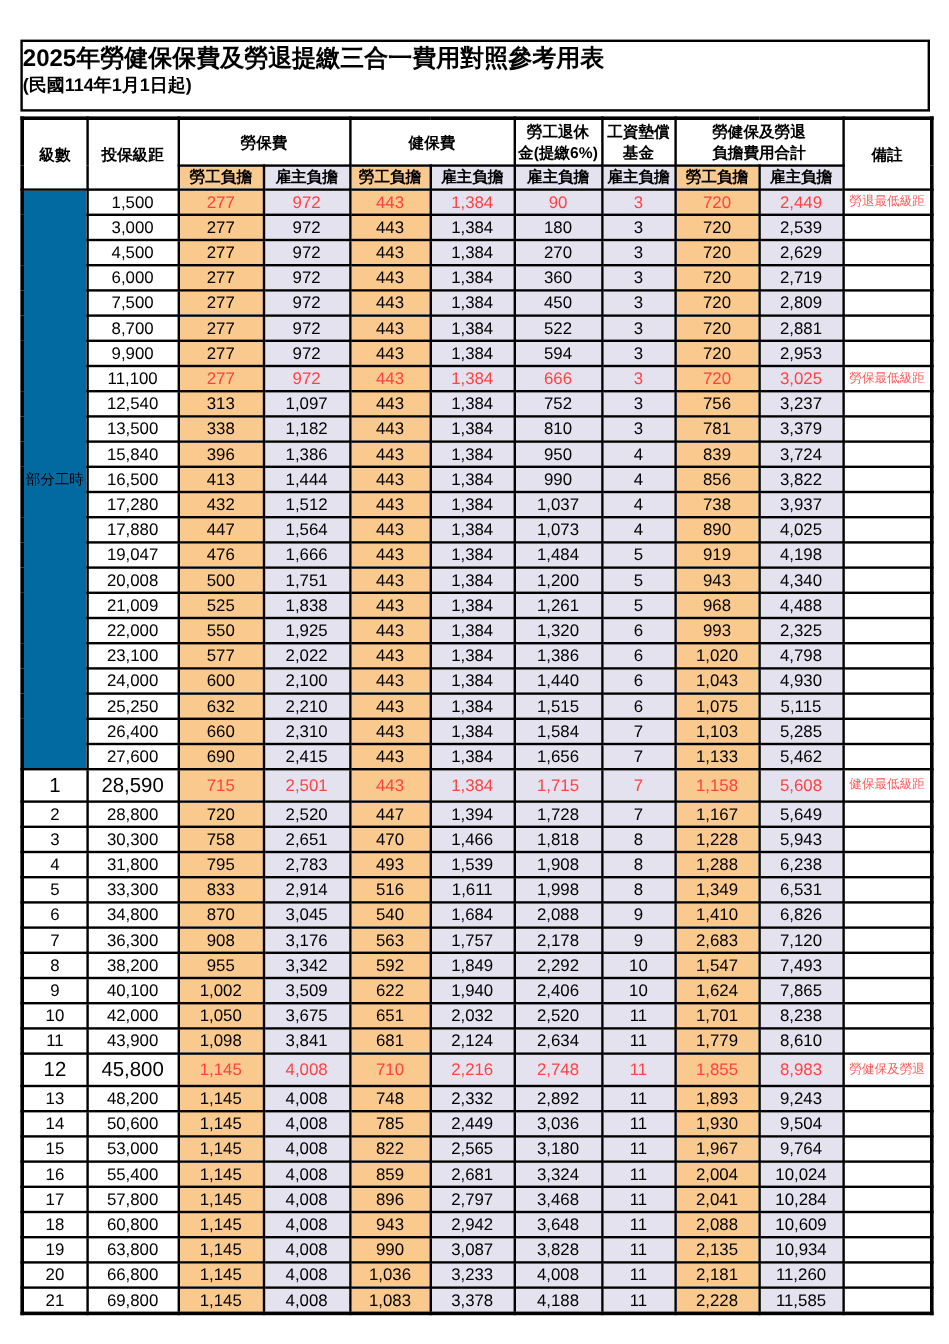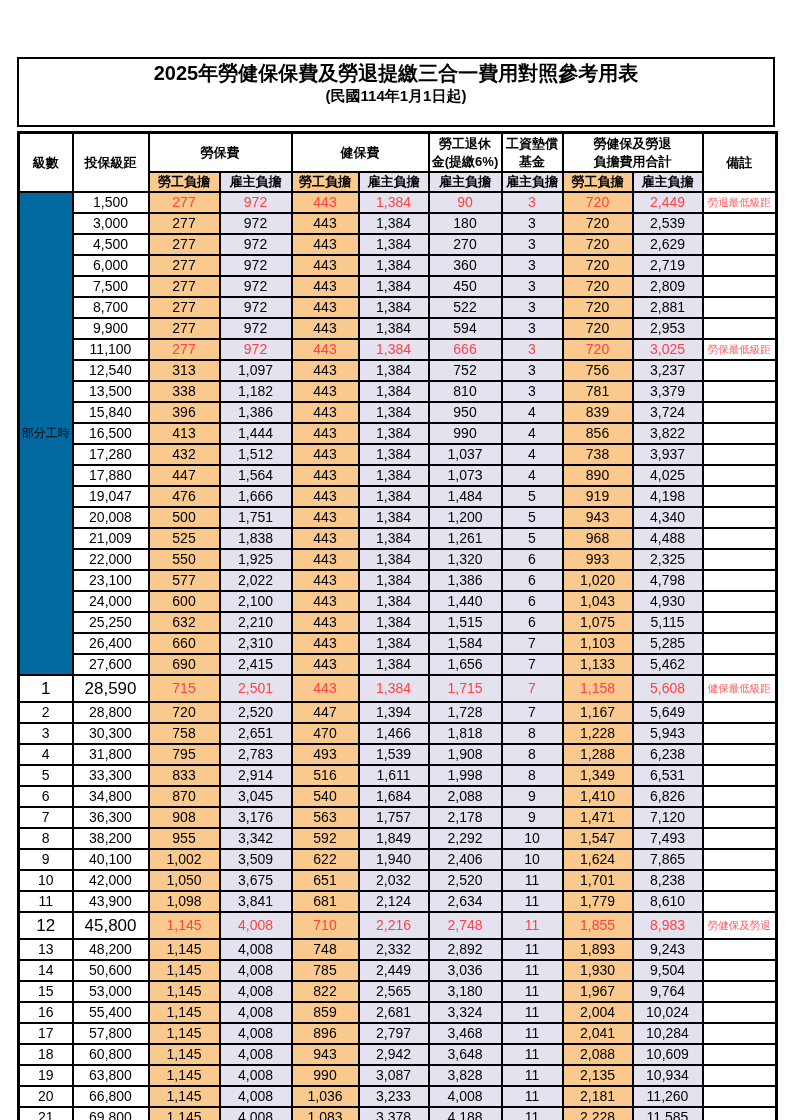--- a/index.html
+++ b/index.html
@@ -3,21 +3,21 @@
 <meta charset="utf-8">
 <style>
   html,body{margin:0;padding:0;}
   body{
     width:791px;height:1120px;background:#ffffff;position:relative;
     font-family:"Liberation Sans","DejaVu Sans",sans-serif;color:#000;
     overflow:hidden;
   }
   .sheet{position:absolute;left:17px;top:33px;width:758px;}
   .title-box{
-    border:2px solid #000;text-align:center;padding:1px 0 20px;box-sizing:border-box;margin-top:24px;
+    border:2px solid #000;text-align:left;padding:1px 0 10px;box-sizing:border-box;
   }
   .title{font-size:20px;font-weight:bold;line-height:26px;}
   .subtitle{font-size:15px;font-weight:bold;line-height:19px;}
   table{
     border-collapse:collapse;table-layout:fixed;width:758px;margin-top:4px;
     border:3px solid #000;
   }
   th,td{
     border:2px solid #000;text-align:center;vertical-align:middle;
     padding:0;overflow:hidden;white-space:nowrap;
@@ -448,21 +448,21 @@
         </tr>
         <tr>
           <td class="level-cell">7</td>
           <td class="bracket-cell">36,300</td>
           <td class="c-emp val">908</td>
           <td class="c-er val">3,176</td>
           <td class="c-emp val">563</td>
           <td class="c-er val">1,757</td>
           <td class="c-er val">2,178</td>
           <td class="c-er val">9</td>
-          <td class="c-emp val">1,471</td>
+          <td class="c-emp val">2,683</td>
           <td class="c-er val">7,120</td>
           <td class="note-cell"></td>
         </tr>
         <tr>
           <td class="level-cell">8</td>
           <td class="bracket-cell">38,200</td>
           <td class="c-emp val">955</td>
           <td class="c-er val">3,342</td>
           <td class="c-emp val">592</td>
           <td class="c-er val">1,849</td>

